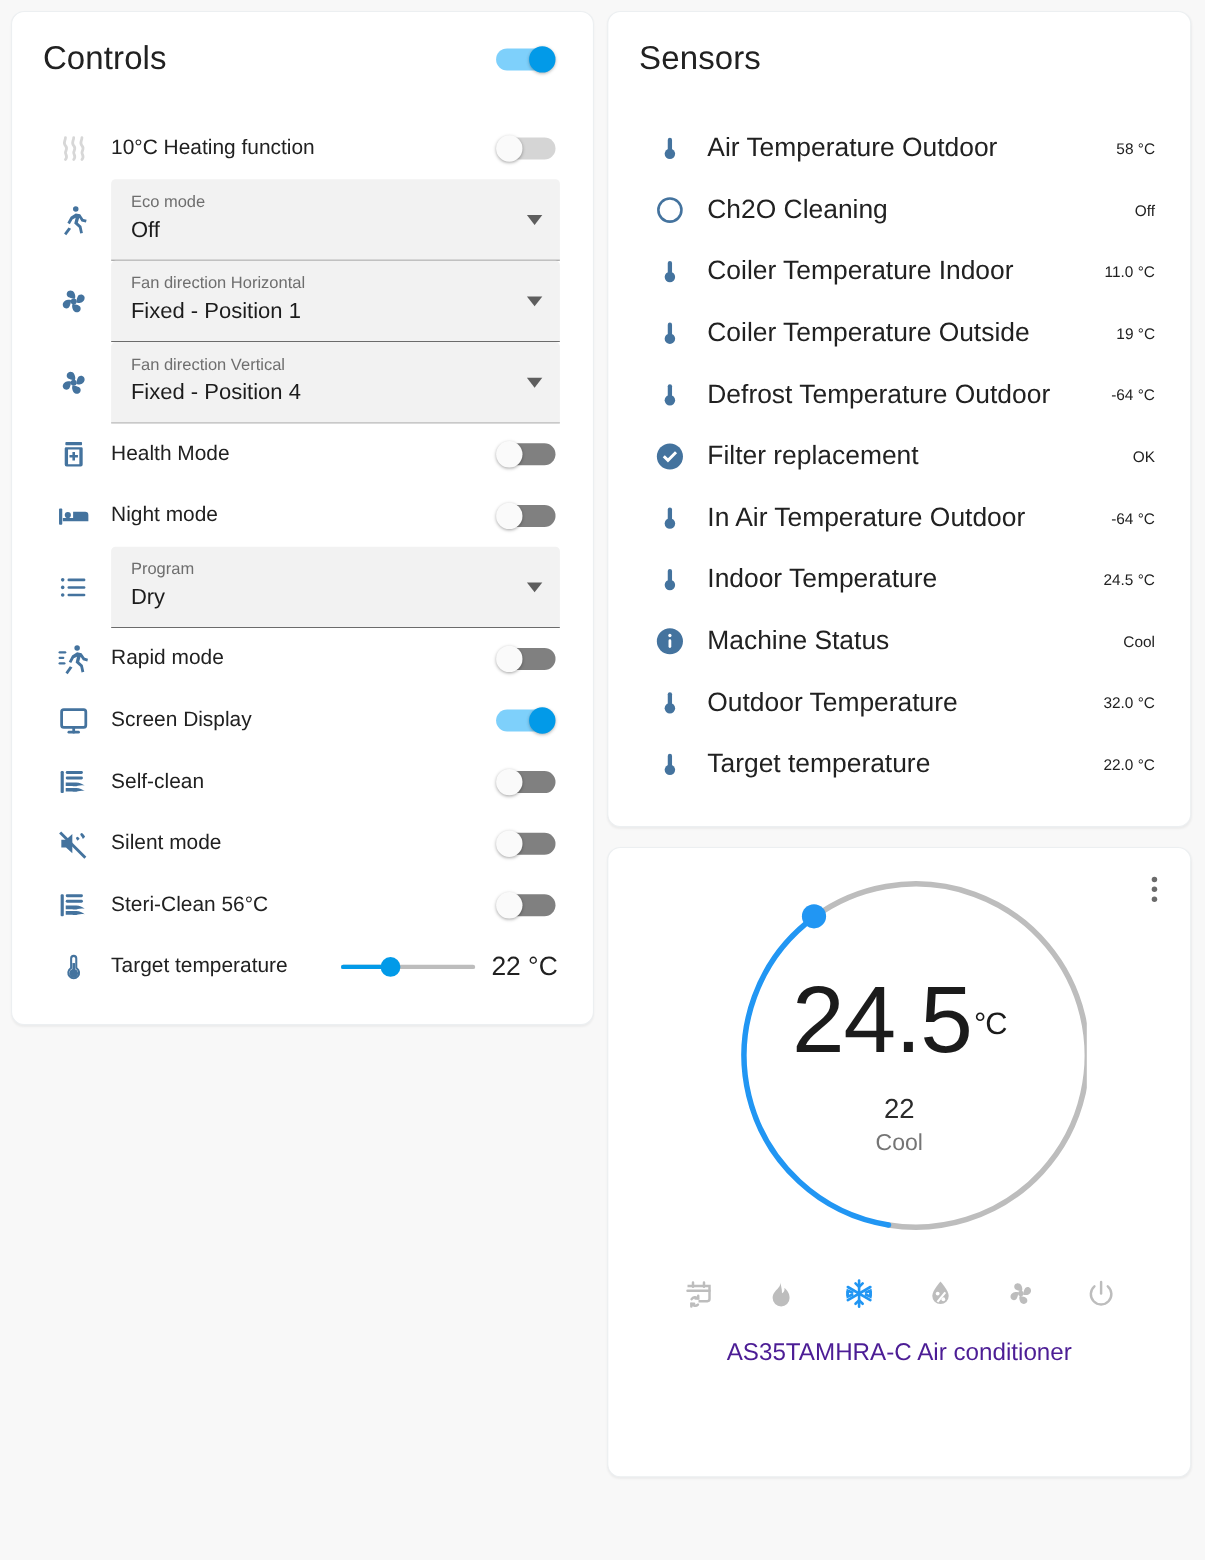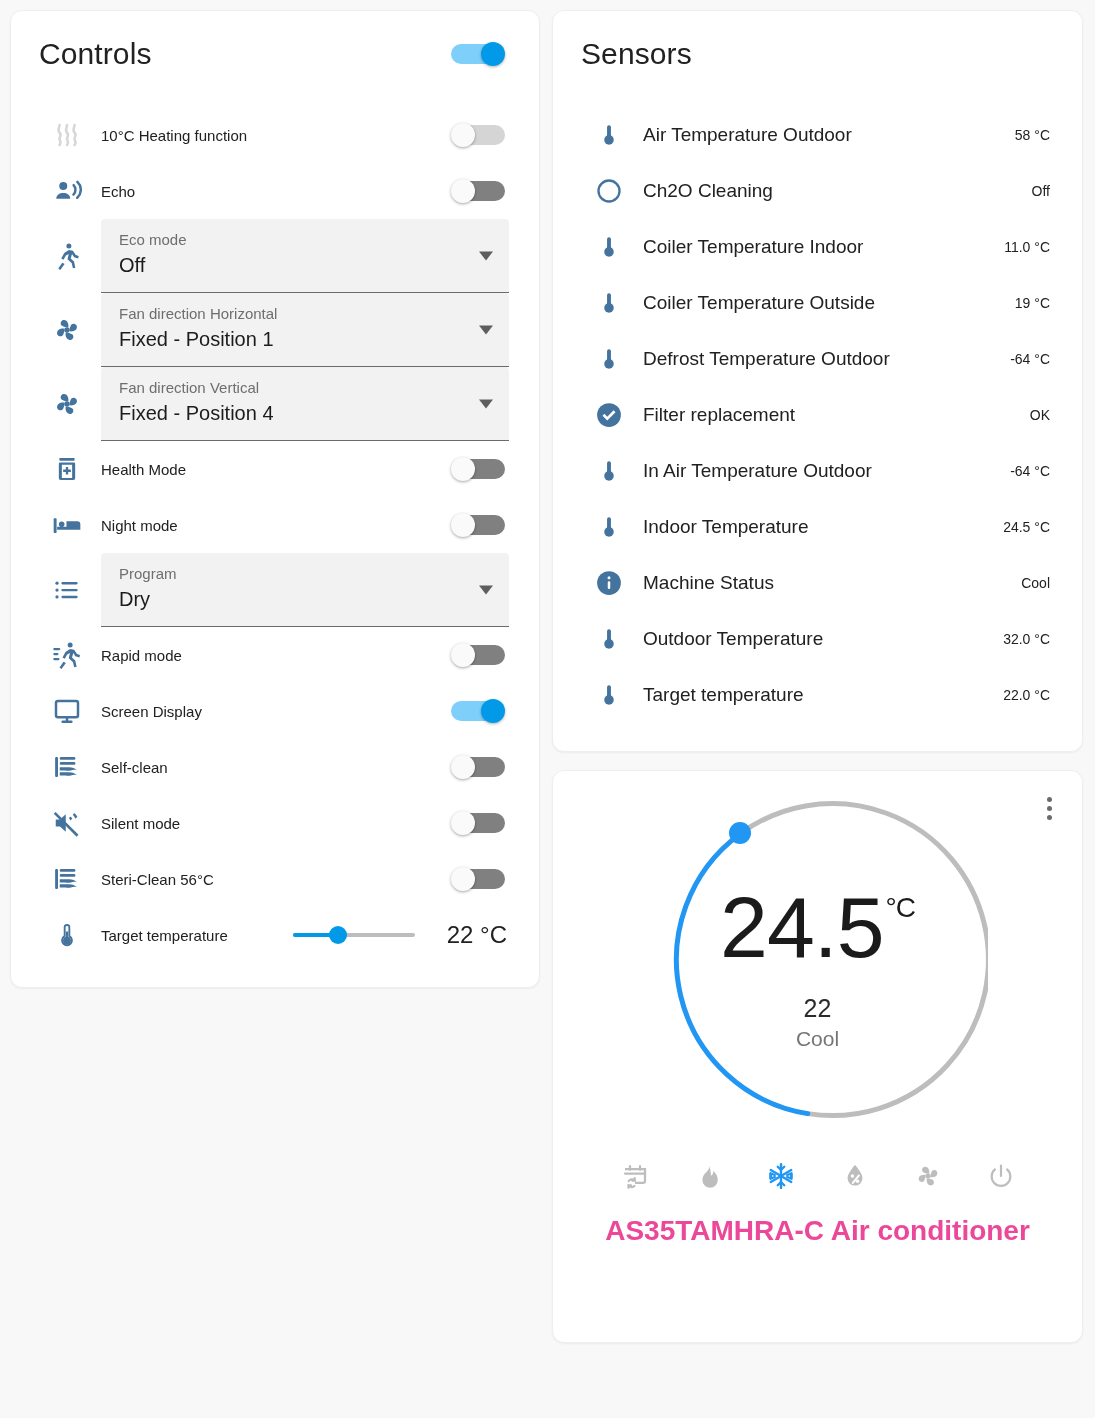--- a/index.html
+++ b/index.html
@@ -50,21 +50,21 @@
   }
   .row-icon {
     width: 56px; flex: 0 0 56px;
     display: flex; align-items: center; justify-content: center;
     color: #44739e;
   }
   .row-icon svg { display: block; }
   .row-icon.muted { color: #d7d7d7; }
   .row-label {
     flex: 1 1 auto;
-    font-size: 15px;
+    font-size: 19px;
     color: #212121;
     padding-left: 6px;
   }
 
   
   .toggle {
     position: relative;
     width: 54px; height: 24px;
     border-radius: 12px;
     flex: 0 0 54px;
@@ -141,21 +141,21 @@
   }
   .slider-value {
     margin-left: auto;
     font-size: 24px; color: #212121; padding-right: 6px;
   }
 
   
   .sensors-card { padding: 26px 22px 28px 24px; }
   .sensors-head { padding: 0 4px; margin-bottom: 36px; }
   .sensor-row { display: flex; align-items: center; min-height: 56px; padding: 0 4px; }
-  .sensor-name { flex: 1 1 auto; font-size: 19px; color: #212121; padding-left: 6px; }
+  .sensor-name { flex: 1 1 auto; font-size: 24px; color: #212121; padding-left: 6px; }
   .sensor-value { font-size: 14px; color: #212121; text-align: right; padding-right: 6px; white-space: nowrap; }
 
   
   .thermo-card {
     padding: 14px 16px 22px 16px;
     position: relative;
     flex: 1 1 auto;
     display: flex; flex-direction: column; align-items: center;
   }
   .kebab {
@@ -169,35 +169,35 @@
     position: relative;
     width: 340px; height: 340px;
     margin-top: 14px;
   }
   .dial svg { position: absolute; inset: 0; }
   .dial-center {
     position: absolute; inset: 0;
     display: flex; flex-direction: column; align-items: center; justify-content: center;
   }
   .dial-main {
-    display: flex; align-items: flex-start;
+    display: flex; align-items: center;
     font-size: 86px; line-height: 0.95; font-weight: 400; color: #1b1b1b;
     letter-spacing: -1px;
   }
   .dial-unit { font-size: 28px; margin-top: 8px; margin-left: 2px; color: #1b1b1b; }
   .dial-target { font-size: 25px; color: #2b2b2b; margin-top: 26px; }
   .dial-mode { font-size: 21px; color: #757575; margin-top: 4px; }
 
   .mode-bar {
     display: flex; align-items: center; justify-content: space-between;
     width: 420px; margin-top: 16px; padding: 0 6px;
   }
   .mode-btn { color: #bdbdbd; display: flex; align-items: center; justify-content: center; padding: 6px; }
   .mode-btn.active { color: #2196f3; }
-  .device-name { font-size: 28px; color: #ec4899; margin-top: 14px; font-weight: bold; }
+  .device-name { font-size: 22px; color: #4c1d95; margin-top: 14px; }
 </style>
 </head>
 <body>
 
 <div class="page">
 
   <div class="col col-left">
     <div class="card controls-card">
 
       <div class="controls-head">
@@ -216,35 +216,20 @@
             <path d="M18 20c2-2 0-3.5 0-5s2-3 0-5 0-3.5 0-6"></path>
           </svg>
         </div>
         <div class="row-label">10°C Heating function</div>
         <div class="toggle off disabled">
           <span class="track"></span>
           <span class="knob"></span>
         </div>
       </div>
 
-      <div class="row">
-        <div class="row-icon">
-          <svg width="30" height="30" viewBox="0 0 24 24" fill="currentColor">
-            <circle cx="9" cy="8" r="3.2"></circle>
-            <path d="M3.4 18.2c0-3 2.6-4.6 5.6-4.6s5.6 1.6 5.6 4.6z"></path>
-            <path d="M16.6 6.6a1 1 0 0 1 1.4 0 6.4 6.4 0 0 1 0 8.8 1 1 0 1 1-1.4-1.4 4.4 4.4 0 0 0 0-6 1 1 0 0 1 0-1.4z"></path>
-            <path d="M19.6 4a1 1 0 0 1 1.4 0 9.6 9.6 0 0 1 0 14 1 1 0 1 1-1.4-1.4 7.6 7.6 0 0 0 0-11.2 1 1 0 0 1 0-1.4z"></path>
-          </svg>
-        </div>
-        <div class="row-label">Echo</div>
-        <div class="toggle off">
-          <span class="track"></span>
-          <span class="knob"></span>
-        </div>
-      </div>
 
       <div class="row">
         <div class="row-icon">
           <svg width="30" height="30" viewBox="0 0 24 24" fill="currentColor">
             <circle cx="13.5" cy="4" r="2"></circle>
             <path d="M13.5 7.2 9.8 9.6 7.4 14l1.8 1 1.9-3.4 2.3-1.2-1 4.2 3.4 3.1.9 4.1 2-.4-1.1-5-2.6-2.4 1-3.6 1.7 2.6 3.2.9.5-2-2.4-.7-2.3-3.4z"></path>
             <path d="M8.2 17.4 5 21.9l1.6 1.2 3.5-4.8z"></path>
           </svg>
         </div>
         <div class="select-wrap">

